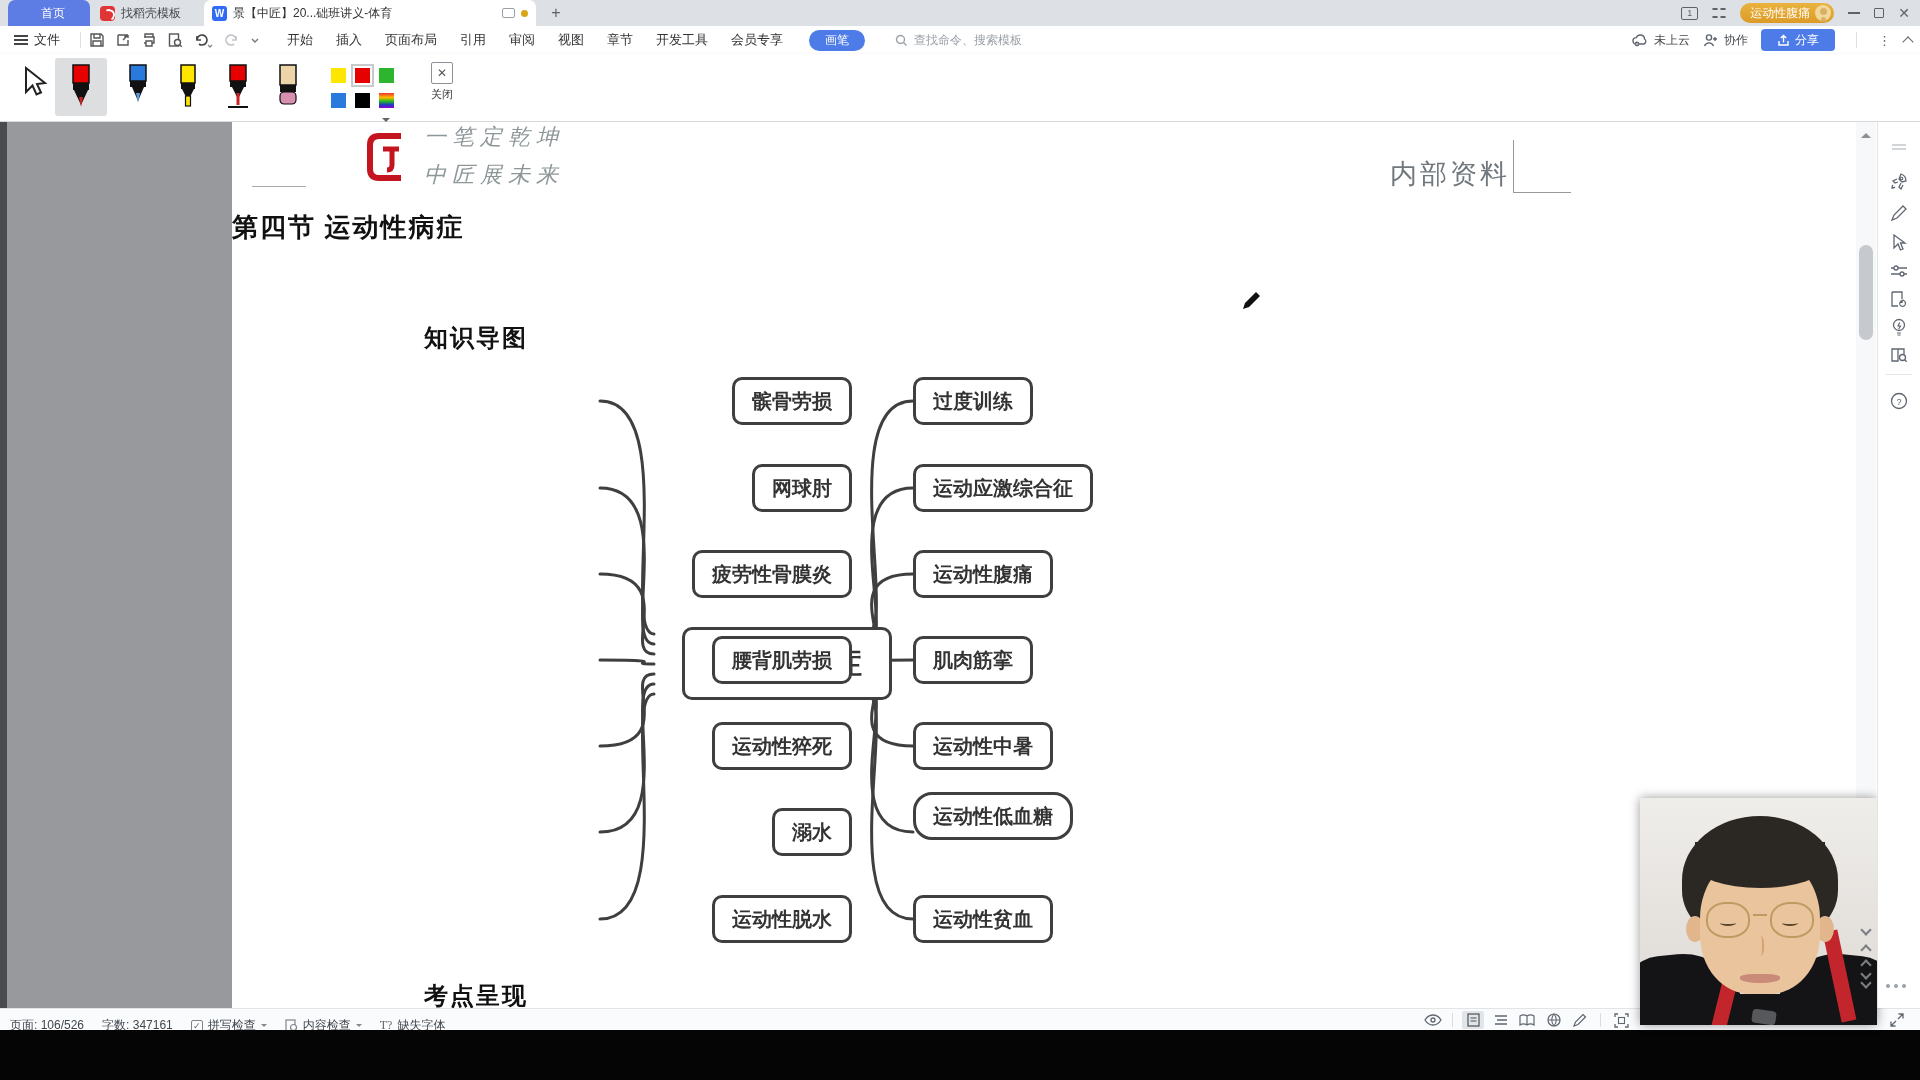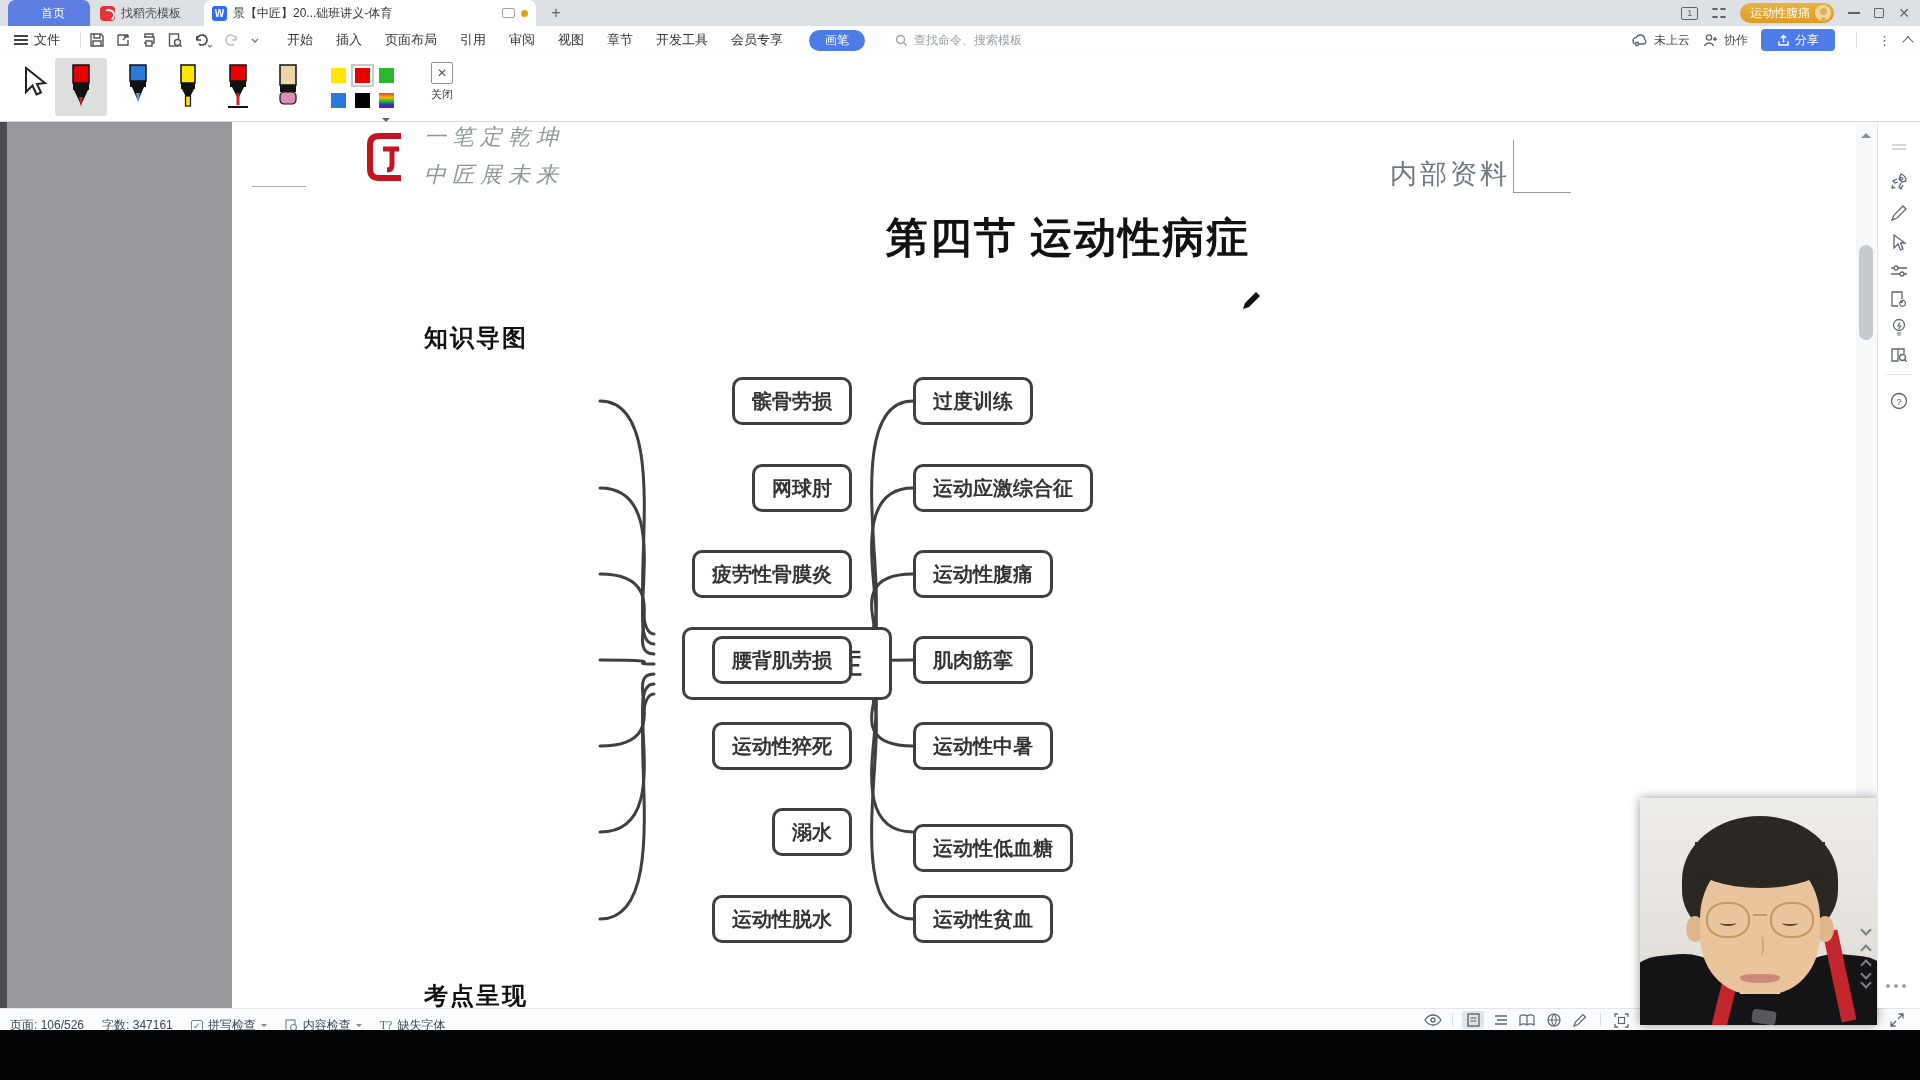--- a/index.html
+++ b/index.html
@@ -68,21 +68,21 @@
   
   .logo { position:absolute; left:133px; top:8px; }
   .slogan { position:absolute; left:192px; font-family:"Liberation Serif","DejaVu Serif",serif; font-style:italic; font-size:22px; color:#8d9698; letter-spacing:6px; }
   .slogan.l1 { top:0px; }
   .slogan.l2 { top:38px; }
   .hdr-line-left { position:absolute; left:20px; top:64px; width:54px; border-top:1px solid #aaa; }
   .internal { position:absolute; left:1158px; top:34px; font-size:27px; color:#70787e; letter-spacing:3px; }
   .hdr-line-v { position:absolute; left:1281px; top:18px; height:52px; border-left:1px solid #999; }
   .hdr-line-h { position:absolute; left:1281px; top:70px; width:58px; border-top:1px solid #999; }
 
-  .doc-title { position:absolute; left:0; top:88px; width:100%; text-align:center; font-family:"Liberation Serif","DejaVu Serif",serif; font-weight:bold; font-size:42px; color:#111; letter-spacing:2px; z-index:4; }
+  .doc-title { position:absolute; left:0; top:88px; width:100%; text-align:left; font-family:"Liberation Serif","DejaVu Serif",serif; font-weight:bold; font-size:26px; color:#111; letter-spacing:2px; z-index:4; }
   .pencil-cursor { position:absolute; left:1008px; top:168px; z-index:5; }
   .sec-head { position:absolute; left:163px; font-family:"Liberation Serif","DejaVu Serif",serif; font-weight:bold; font-size:24px; color:#111; letter-spacing:2px; z-index:4;margin-left:29px; }
   .sec-head.h1 { top:200px; }
   .sec-head.h2 { top:858px; }
 
   .watermark { position:absolute; left:305px; top:738px; display:flex; align-items:center; gap:34px; z-index:1; color:#f0b4b7; }
   .watermark .wm-text { font-size:118px; font-weight:bold; letter-spacing:40px; white-space:nowrap; }
 
   #mm-svg { position:absolute; left:0; top:0; z-index:2; }
   .mm-link { fill:none; stroke:#3f3f3f; stroke-width:3; stroke-linecap:round; }
@@ -365,21 +365,21 @@
         <div class="mm-node mm-left" style="top: 428px;">疲劳性骨膜炎</div>
         <div class="mm-node mm-left" style="top: 514px;">腰背肌劳损</div>
         <div class="mm-node mm-left" style="top: 600px;">运动性猝死</div>
         <div class="mm-node mm-left" style="top: 686px;">溺水</div>
         <div class="mm-node mm-left" style="top: 773px;">运动性脱水</div>
         <div class="mm-node mm-right" style="top: 255px;">过度训练</div>
         <div class="mm-node mm-right" style="top: 342px;">运动应激综合征</div>
         <div class="mm-node mm-right" style="top: 428px;">运动性腹痛</div>
         <div class="mm-node mm-right" style="top: 514px;">肌肉筋挛</div>
         <div class="mm-node mm-right" style="top: 600px;">运动性中暑</div>
-        <div class="mm-node mm-right" style="top: 702px;">运动性低血糖</div>
+        <div class="mm-node mm-right" style="top: 670px; border-radius: 19px;">运动性低血糖</div>
         <div class="mm-node mm-right" style="top: 773px;">运动性贫血</div>
       </div>
   </div>
 </div>
 
 <div class="vscroll">
   <div class="vs-up"></div>
   <div class="vs-thumb"></div>
 </div>
 <div class="scroll-cluster">

